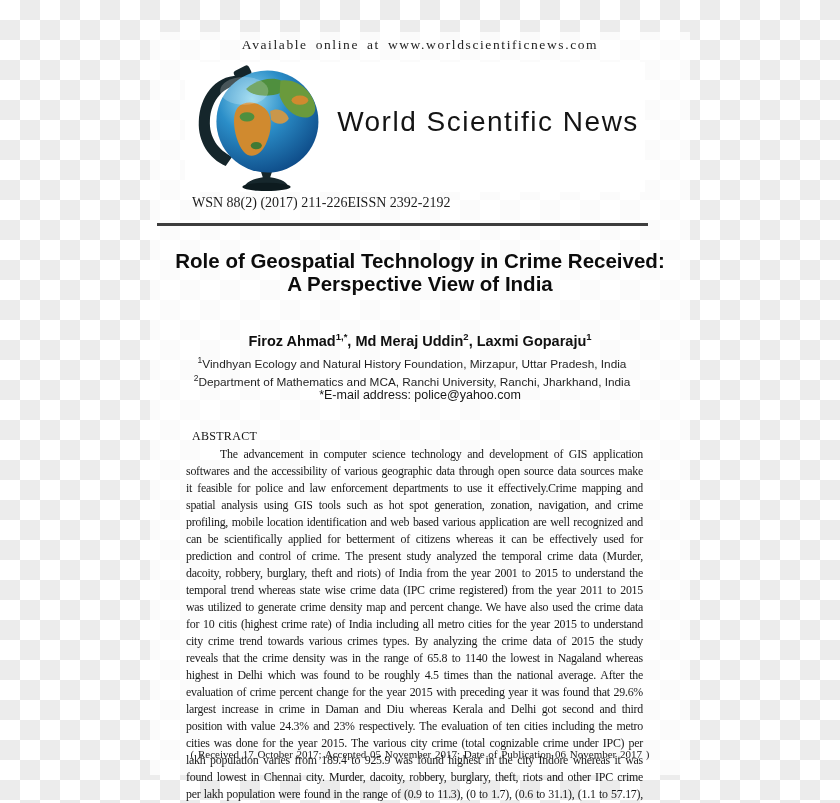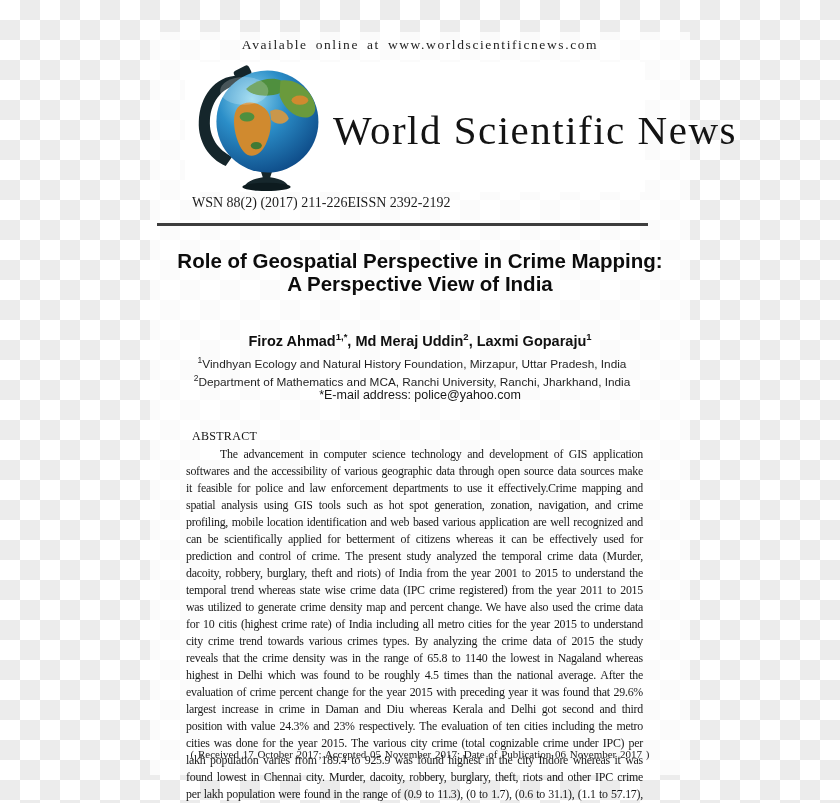--- a/index.html
+++ b/index.html
@@ -24,21 +24,21 @@
     letter-spacing:1.6px; word-spacing:3px;
   }
 
   .logo-band {
     position:absolute; top:30px; left:35px; width:460px; height:130px;
     background:#ffffff;
   }
   .globe { position:absolute; left:4px; top:2px; }
   .journal-title {
     position:absolute; left:148px; right:2px; top:44px; text-align:center;
-    font-family:Liberation Serif, serif; font-size:41px; color:#141414;
+    font-family:Liberation Sans, sans-serif; font-size:28px; color:#141414;
     letter-spacing:1.5px; white-space:nowrap;
   }
 
   .issue-row {
     position:absolute; top:163px; left:42px; right:42px;
     display:flex; justify-content:flex-start;
     font-family:"Liberation Serif", serif; font-size:14px; color:#1c1c1c;
   }
 
   .rule {
@@ -130,21 +130,21 @@
     </div>
 
     <div class="issue-row">
       <span>WSN 88(2) (2017) 211-226</span>
       <span>EISSN 2392-2192</span>
     </div>
 
     <div class="rule"></div>
 
     <div class="title">
-      <span>Role of Geospatial Perspective in Crime Mapping:</span><br>
+      <span>Role of Geospatial Technology in Crime Received:</span><br>
       <span>A Perspective View of India</span>
     </div>
 
     <div class="authors"><span>Firoz Ahmad</span><sup>1,*</sup><span>, Md Meraj Uddin</span><sup>2</sup><span>, Laxmi Goparaju</span><sup>1</sup></div>
 
     <div class="affils">
       <div><sup>1</sup><span>Vindhyan Ecology and Natural History Foundation, Mirzapur, Uttar Pradesh, India</span></div>
       <div><sup>2</sup><span>Department of Mathematics and MCA, Ranchi University, Ranchi, Jharkhand, India</span></div>
     </div>
 

